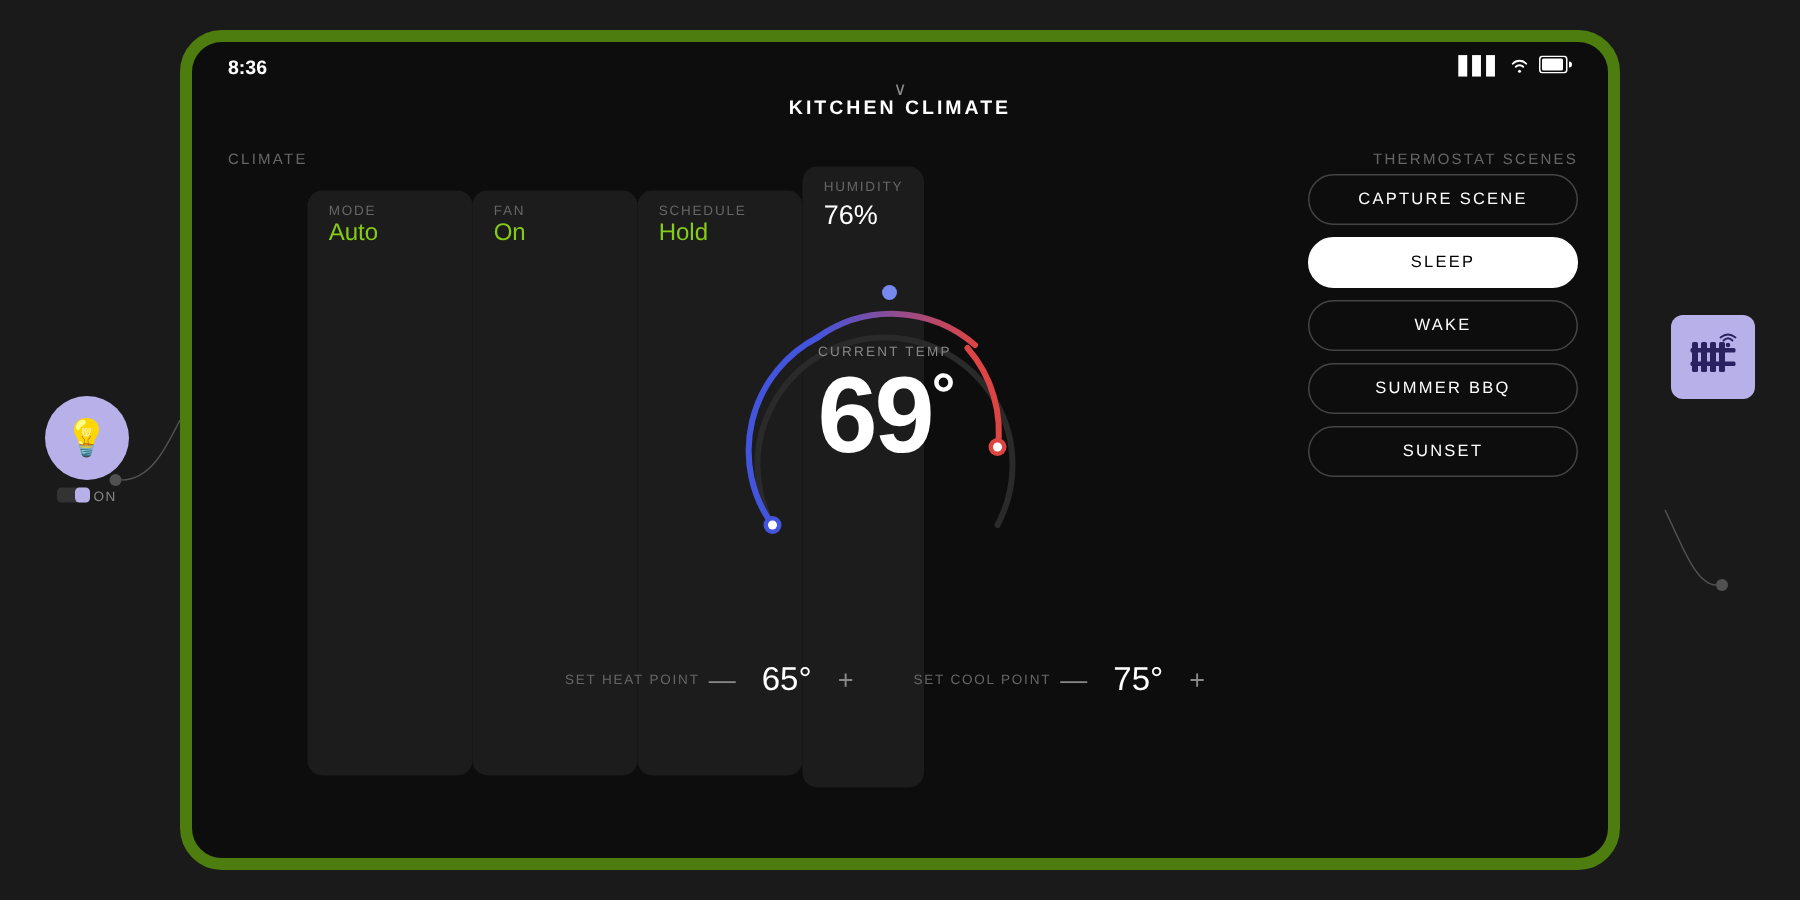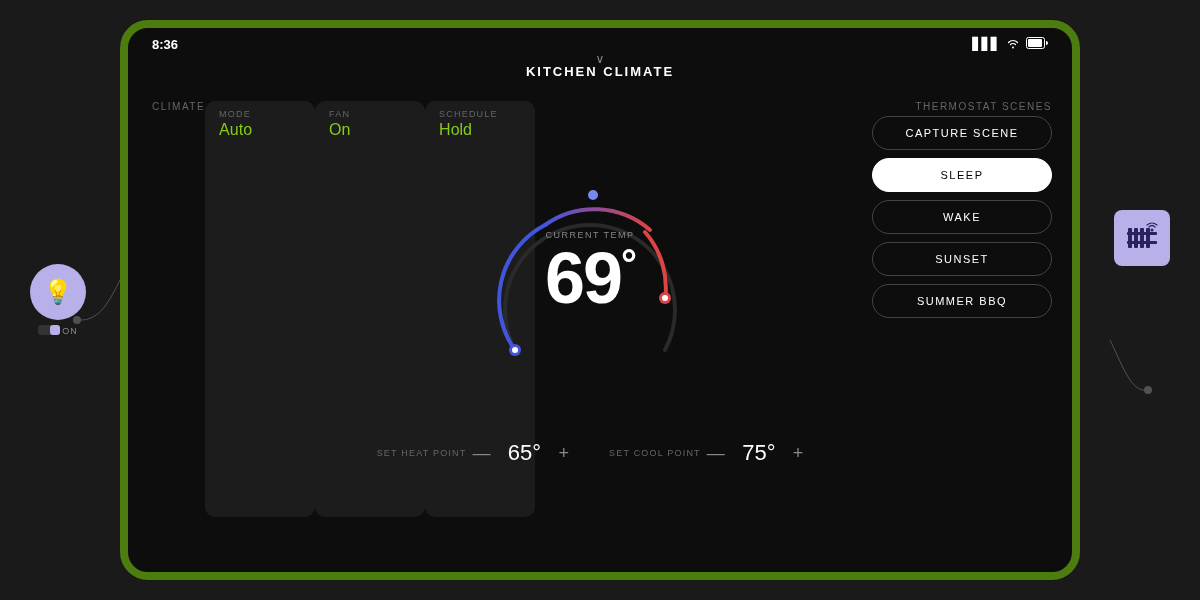--- a/index.html
+++ b/index.html
@@ -86,20 +86,21 @@
       text-transform: uppercase;
       margin-bottom: 10px;
       padding-left: 4px;
     }
     .control-card {
       background: #1c1c1c;
       border-radius: 10px;
       padding: 8px 14px 10px;
       margin-bottom: 8px;
       min-width: 110px;
+      margin-top: 26px;
     }
     .control-card-label {
       color: #666;
       font-size: 9px;
       letter-spacing: 1.2px;
       text-transform: uppercase;
       margin-bottom: 2px;
     }
     .control-card-value {
       color: #84cc16;
@@ -386,20 +387,24 @@
       <div class="control-card">
         <div class="control-card-label">FAN</div>
         <div class="control-card-value">On</div>
       </div>
 
       <div class="control-card">
         <div class="control-card-label">SCHEDULE</div>
         <div class="control-card-value">Hold</div>
       </div>
 
+      <div class="humidity-card" style="margin-top:10px;">
+        <div class="humidity-label">HUMIDITY</div>
+        <div class="humidity-value">76%</div>
+      </div>
     </div>
 
     <div class="center-panel">
       <div class="thermostat-container">
         
         <svg class="thermostat-svg" viewBox="0 0 260 260" xmlns="http://www.w3.org/2000/svg">
 
           <path d="M 55 200 A 85 85 0 1 1 205 200" stroke="#2a2a2a" stroke-width="4" fill="none" stroke-linecap="round"></path>
 
           <path d="M 55 200 A 85 85 0 0 1 85 75" stroke="#4455dd" stroke-width="4" fill="none" stroke-linecap="round"></path>
@@ -451,18 +456,18 @@
           </div>
         </div>
       </div>
     </div>
 
     <div class="right-panel">
       <span class="scenes-label">THERMOSTAT SCENES</span>
       <button class="scene-btn">CAPTURE SCENE</button>
       <button class="scene-btn active">SLEEP</button>
       <button class="scene-btn">WAKE</button>
+      <button class="scene-btn">SUMMER BBQ</button>
       <button class="scene-btn">SUNSET</button>
-      <button class="scene-btn">SUMMER BBQ</button>
     </div>
 
   </div>
 </div>
 
 </body></html>

